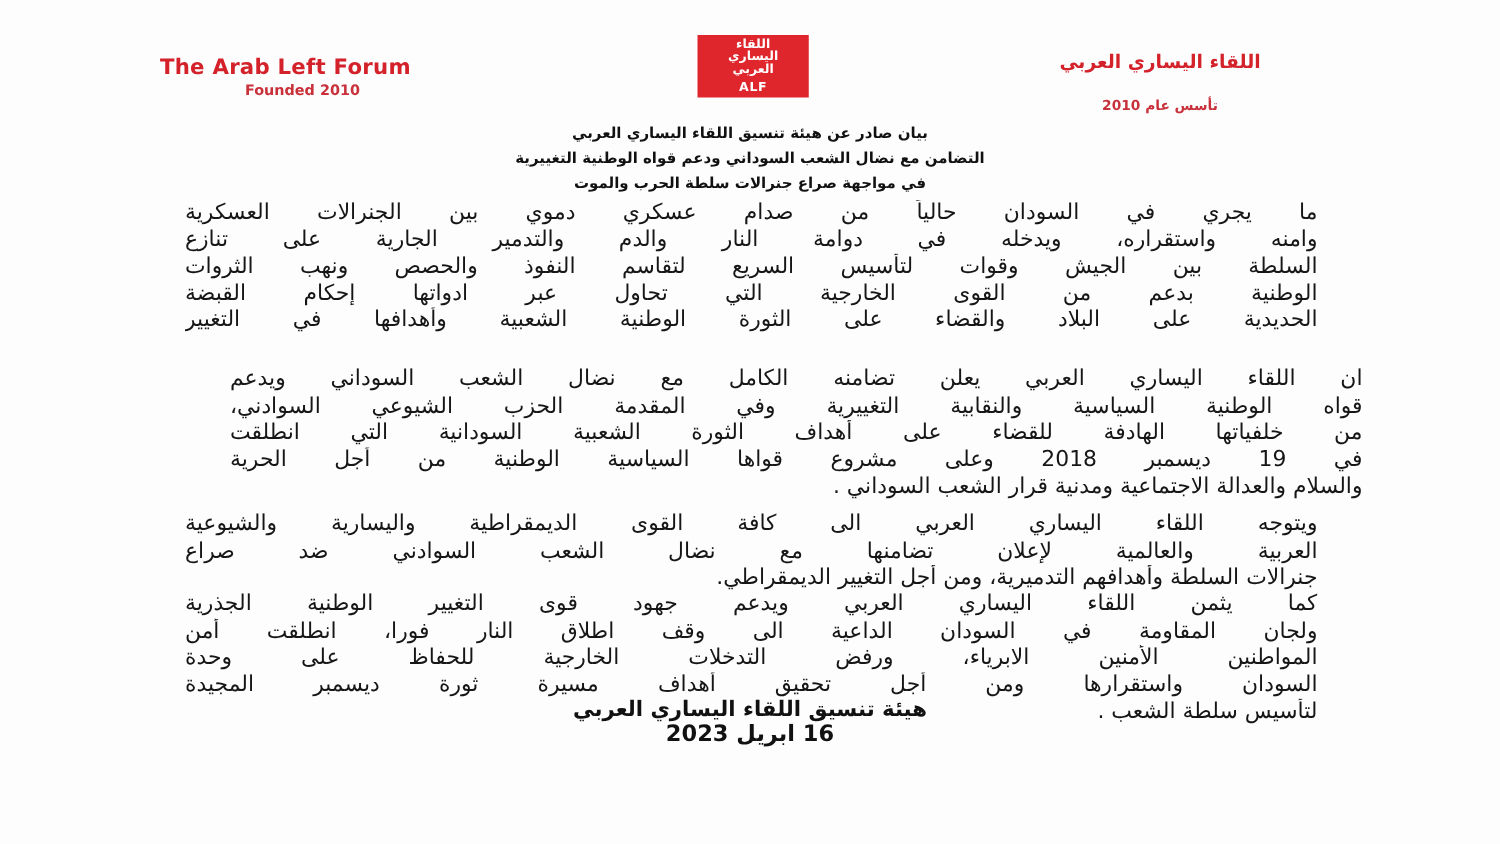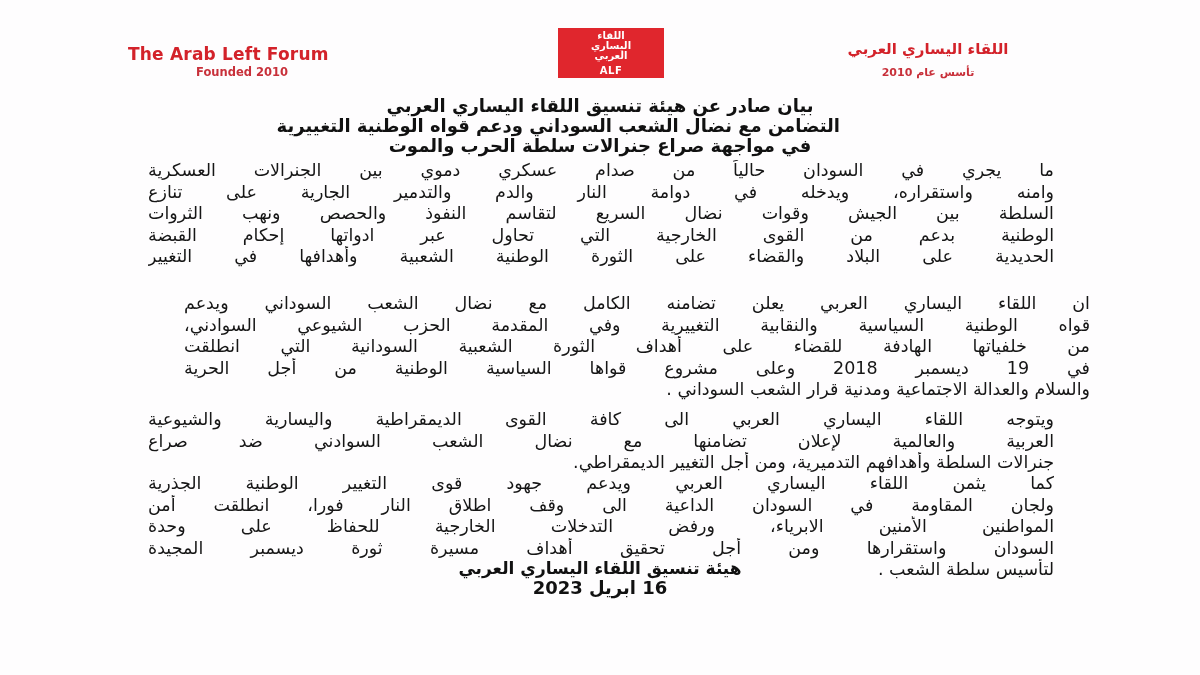--- a/index.html
+++ b/index.html
@@ -35,21 +35,21 @@
       font-weight: bold;
       font-size: 11.5px;
       margin-left: 68px;
       margin-top: 1px;
       white-space: nowrap;
     }
     .logo {
       position: absolute;
       left: 558px;
       top: 28px;
-      width: 106px;
+      width: 89px;
       height: 50px;
       background: #e0262d;
       color: #ffffff;
       display: flex;
       flex-direction: column;
       align-items: center;
       justify-content: center;
       font-weight: bold;
       line-height: 10px;
     }
@@ -74,32 +74,32 @@
     .header-right .org-name-ar {
       color: #d3222a;
       font-weight: bold;
       font-size: 15px;
       white-space: nowrap;
     }
     .header-right .founded-ar {
       color: #c8303a;
       font-size: 11px;
       font-weight: bold;
-      margin-top: 8px;
+      margin-top: 20px;
       white-space: nowrap;
     }
     .title-block {
       position: absolute;
       left: 360px;
       width: 480px;
       top: 96px;
       text-align: center;
       direction: rtl;
       font-weight: bold;
-      font-size: 18px;
+      font-size: 12px;
       line-height: 20px;
       color: #111;
     }
     .title-block div { white-space: nowrap; }
     .body-text {
       position: absolute;
       left: 148px;
       width: 906px;
       direction: rtl;
       text-align: justify;
@@ -160,21 +160,21 @@
 
 <div class="title-block">
   <div>بيان  صادر عن هيئة تنسيق اللقاء اليساري العربي</div>
   <div>التضامن مع نضال الشعب السوداني ودعم قواه الوطنية التغييرية</div>
   <div>في مواجهة صراع جنرالات سلطة الحرب والموت</div>
 </div>
 
 <div class="body-text para-1">
   <div class="line">ما يجري في السودان حالياً من صدام عسكري دموي بين الجنرالات العسكرية</div>
   <div class="line">وامنه واستقراره، ويدخله في دوامة النار والدم والتدمير الجارية على تنازع</div>
-  <div class="line">السلطة بين الجيش وقوات نضال السريع لتقاسم النفوذ والحصص ونهب الثروات</div>
+  <div class="line">السلطة بين الجيش وقوات لتأسيس السريع لتقاسم النفوذ والحصص ونهب الثروات</div>
   <div class="line">الوطنية بدعم من القوى الخارجية التي تحاول عبر ادواتها إحكام القبضة</div>
   <div class="line">الحديدية على البلاد والقضاء على الثورة الوطنية الشعبية وأهدافها في التغيير</div>
 </div>
 
 <div class="body-text para-2">
   <div class="line">ان اللقاء اليساري العربي يعلن تضامنه الكامل مع نضال الشعب السوداني ويدعم</div>
   <div class="line">قواه الوطنية السياسية والنقابية التغييرية وفي المقدمة الحزب الشيوعي السوادني،</div>
   <div class="line">من خلفياتها الهادفة للقضاء على أهداف الثورة  الشعبية السودانية التي انطلقت</div>
   <div class="line">في 19 ديسمبر 2018 وعلى مشروع قواها السياسية الوطنية من أجل الحرية</div>
   <div class="line last">والسلام والعدالة الاجتماعية  ومدنية قرار الشعب السوداني   .</div>

